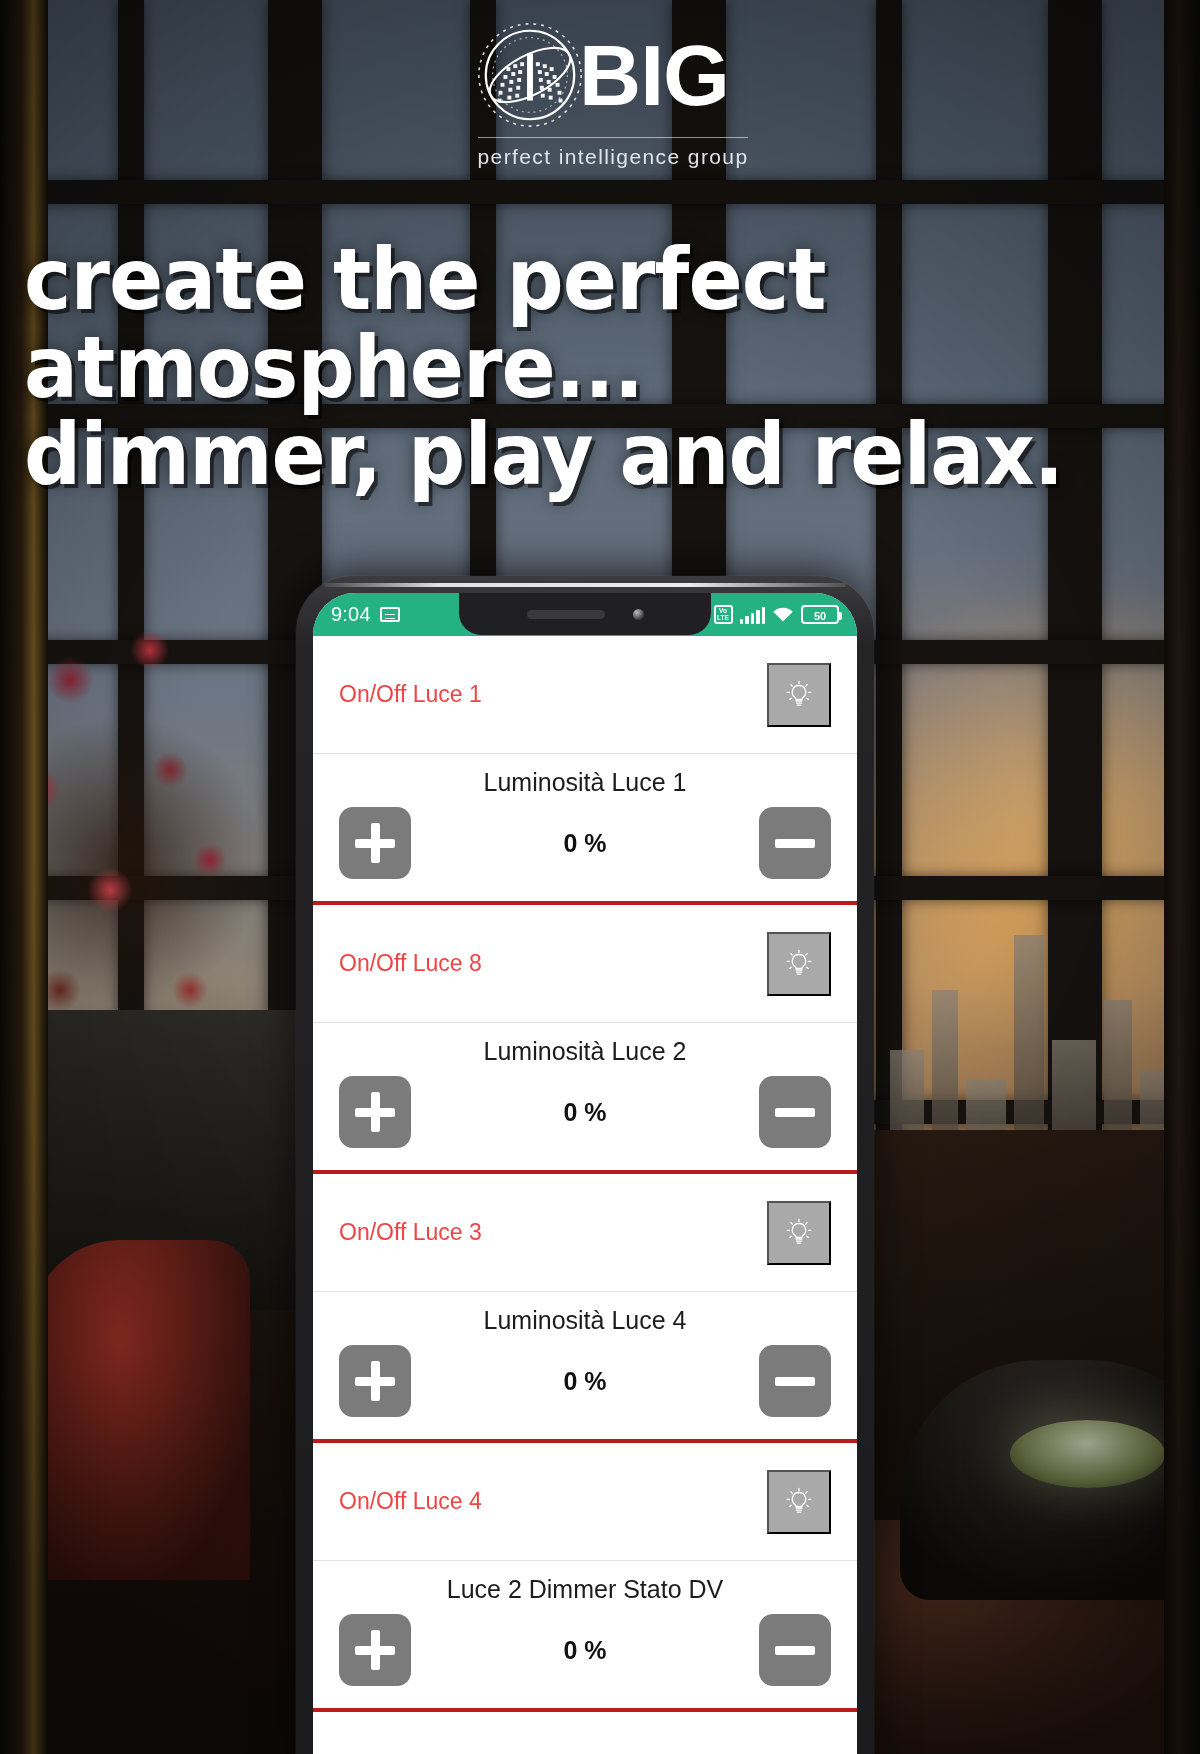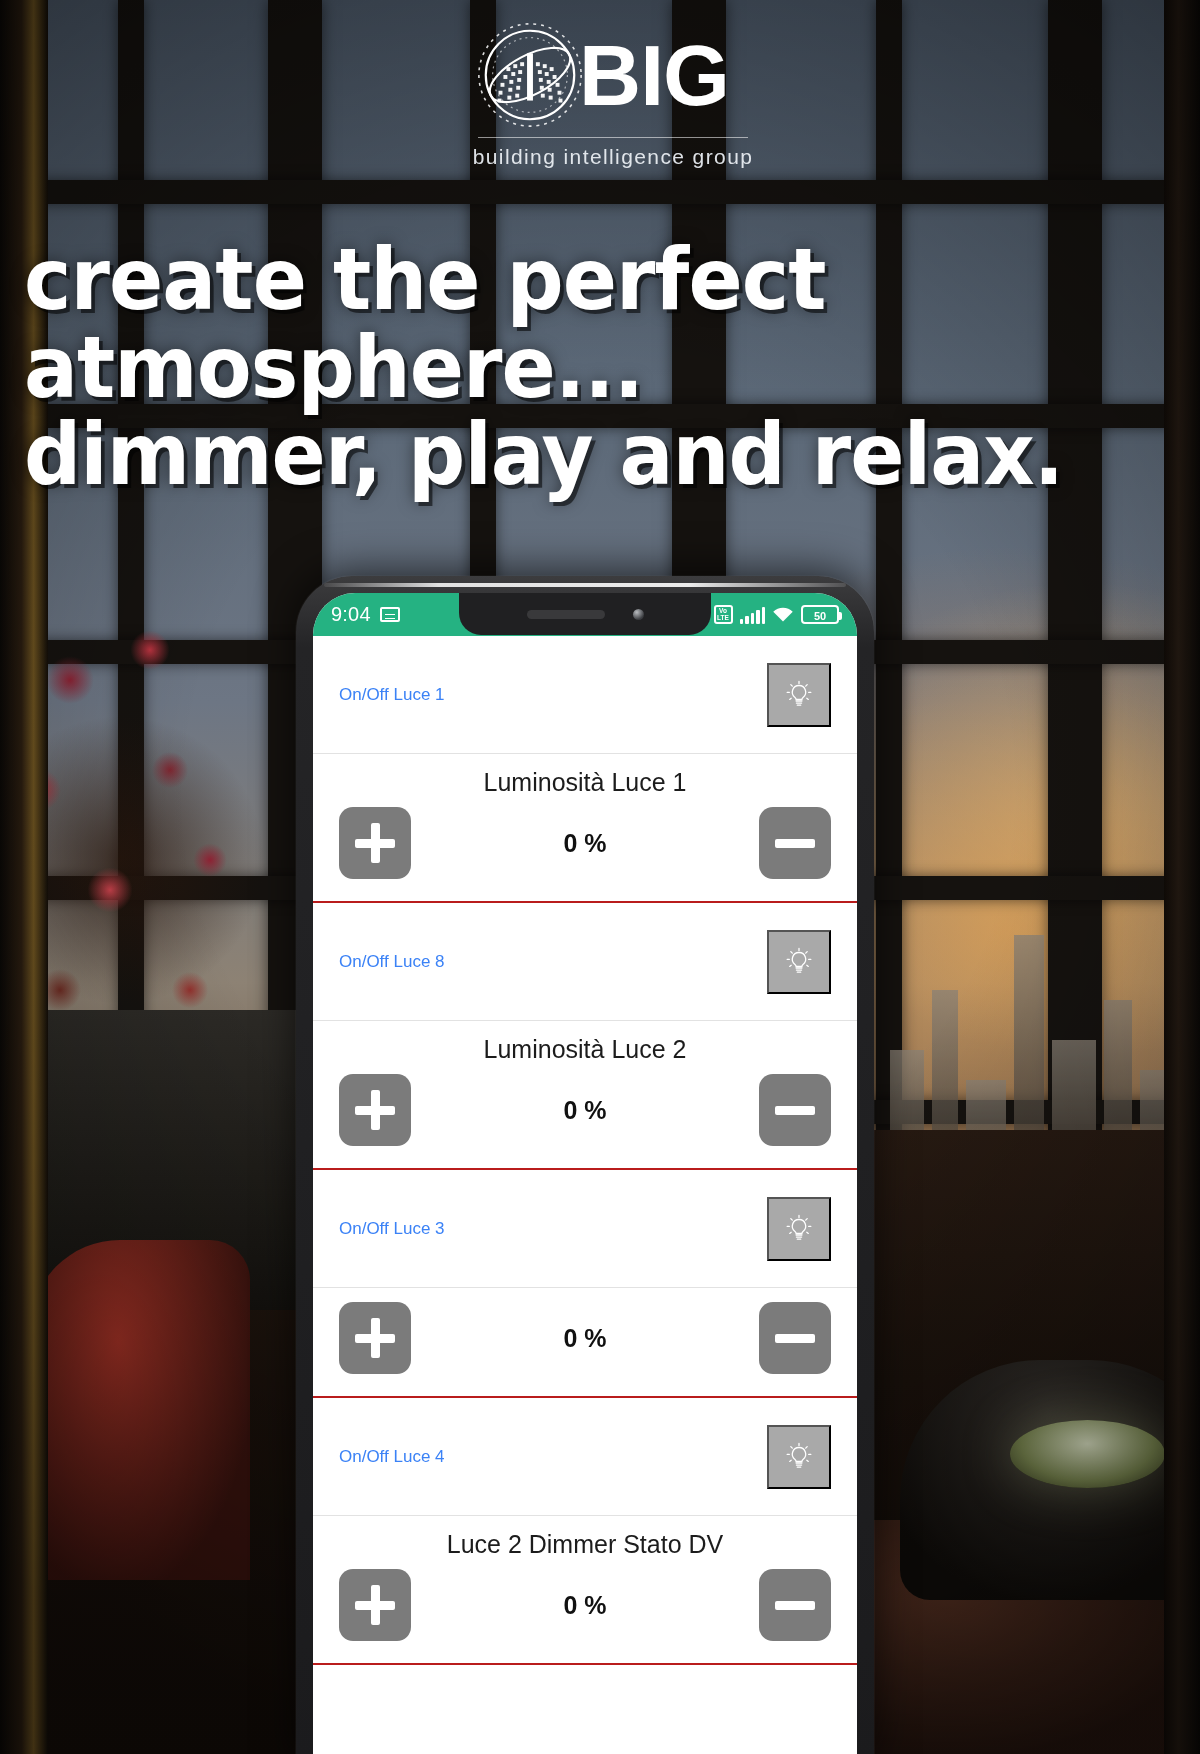--- a/index.html
+++ b/index.html
@@ -210,28 +210,28 @@
     letter-spacing:.1px;
   }
 
   
   .list { background:#fff; }
   .row-onoff {
     display:flex; align-items:center; justify-content:space-between;
     padding:0 26px; height:118px;
     border-bottom:1px solid #e2e2e2;
   }
-  .row-onoff .label { font-size:17px; color:#3b82f6; }
+  .row-onoff .label { font-size:23px; color:#ef4444; }
   .bulb-btn {
     width:64px; height:64px; background:#a9a9a9;
     display:flex; align-items:center; justify-content:center;
   }
   .row-dimmer {
     padding:14px 26px 22px 26px;
-    border-bottom:2px solid #b91c1c;
+    border-bottom:4px solid #b91c1c;
   }
   .dimmer-title {
     text-align:center; font-size:25px; color:#1c1c1c; margin-bottom:10px;
   }
   .dimmer-ctrl {
     display:flex; align-items:center; justify-content:space-between;
   }
   .pm-btn {
     width:72px; height:72px; background:#7b7b7b; border-radius:14px;
     display:flex; align-items:center; justify-content:center;
@@ -331,21 +331,21 @@
           <rect x="45" y="79" width="4" height="4"></rect>
             <rect x="71" y="79" width="4" height="4"></rect>
           <rect x="79" y="81" width="4" height="4"></rect>
             <rect x="89" y="84" width="4" height="4"></rect>
         </g>
       </g>
     </svg>
     <span class="logo-word">BIG</span>
   </div>
   <div class="logo-rule"></div>
-  <div class="logo-tagline">building intelligence group</div>
+  <div class="logo-tagline">perfect intelligence group</div>
 </div>
 
 <div id="headline">
   <div>create the perfect</div>
   <div>atmosphere...</div>
   <div>dimmer, play and relax.</div>
 </div>
 
 <div id="phone">
   <div class="phone-body">
@@ -470,20 +470,21 @@
         <g fill="none" stroke="#ffffff" stroke-width="1.3" stroke-linecap="round">
           <path d="M17 7.5a6.6 6.6 0 0 0-4 11.9c.7.6 1.1 1.3 1.1 2.1h5.8c0-.8.4-1.5 1.1-2.1A6.6 6.6 0 0 0 17 7.5z"></path>
           <path d="M14.1 23h5.8M14.4 25.1h5.2M15.3 27.2h3.4"></path>
           <path d="M17 3.4v2.1M8.8 6.6l1.5 1.5M25.2 6.6l-1.5 1.5M5.2 14.4h2.1M26.7 14.4h2.1M7.7 21.4l1.5-1.1M26.3 21.4l-1.5-1.1"></path>
         </g>
       </svg>
     </button>
   </div>
 
   <div class="row-dimmer">
+    <div class="dimmer-title">Luminosità Luce 4</div>
     <div class="dimmer-ctrl">
       <button class="pm-btn">
         <span class="glyph">
                   <span class="h"></span>
                   <span class="v"></span>
                 </span>
       </button>
       <span class="dimmer-value">0 %</span>
       <button class="pm-btn">
         <span class="glyph">

